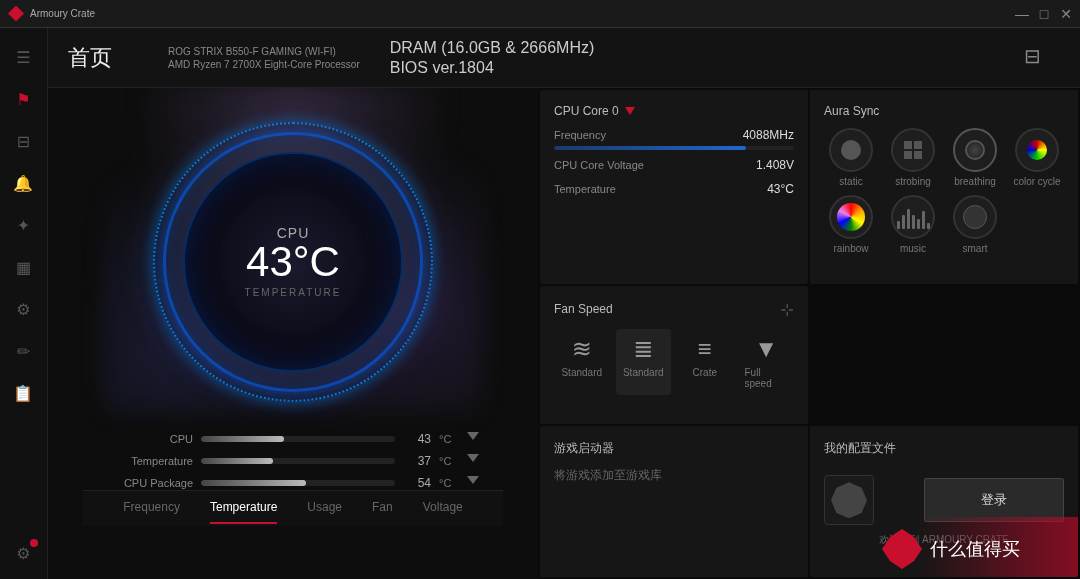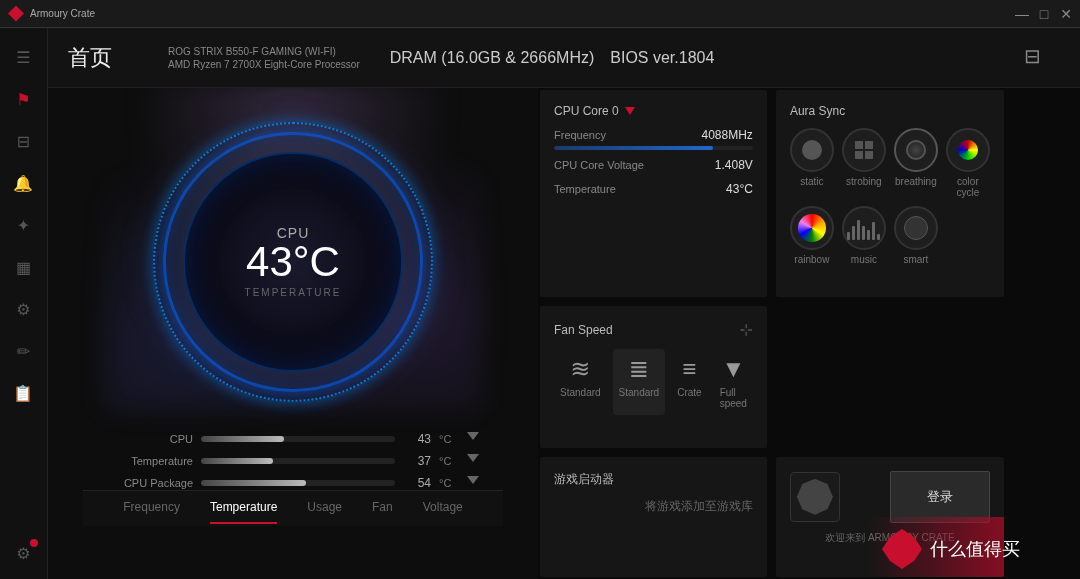--- a/index.html
+++ b/index.html
@@ -139,22 +139,22 @@
       display: flex;
       flex-direction: column;
       gap: 2px;
     }
     .header-info span {
       font-size: 10px;
       color: #888;
     }
     .header-info-right {
       display: flex;
-      flex-direction: row;
-      gap: 16px;
+      flex-direction: column;
+      gap: 2px;
     }
     .header-right {
       margin-left: auto;
     }
     .header-device-icon {
       width: 36px;
       height: 28px;
       color: #888;
       font-size: 20px;
     }
@@ -339,23 +339,23 @@
     }
     .tab-item.active {
       color: #fff;
       border-bottom: 2px solid #c8102e;
     }
 
     
     .right-panels {
       flex: 1;
       display: grid;
-      grid-template-columns: 1fr 1fr 1fr;
+      grid-template-columns: 1fr 1fr;
       grid-template-rows: auto auto auto;
-      gap: 9px;
+      gap: 2px;
       background: #0a0a0a;
       padding: 2px;
       overflow: hidden;
     }
 
     .panel {
       background: #161616;
       padding: 14px;
       border-radius: 2px;
     }
@@ -584,21 +584,20 @@
 
     
     .game-panel {
       grid-column: 1;
       grid-row: 3;
     }
     .game-label {
       font-size: 12px;
       color: #666;
       margin-top: 8px;
-      text-align: right;
     }
 
     
     .profile-panel {
       grid-column: 2;
       grid-row: 3;
       display: flex;
       flex-direction: column;
       gap: 8px;
     }
@@ -618,21 +617,21 @@
       border: 1px solid #333;
     }
     .profile-logo-inner {
       width: 36px;
       height: 36px;
       background: #444;
       clip-path: polygon(50% 0%, 85% 15%, 100% 50%, 85% 85%, 50% 100%, 15% 85%, 0% 50%, 15% 15%);
     }
     .login-btn {
       flex: 1;
-      height: 52px;
+      height: 44px;
       background: #2a2a2a;
       border: 1px solid #444;
       border-radius: 2px;
       color: #ddd;
       font-size: 13px;
       cursor: pointer;
       display: flex;
       align-items: center;
       justify-content: center;
       margin-left: 40px;
@@ -920,20 +919,23 @@
 
 
         <div class="panel game-panel">
           <div class="panel-title">
             <span>游戏启动器</span>
           </div>
           <div class="game-label">将游戏添加至游戏库</div>
         </div>
 
         <div class="panel profile-panel" style="position:relative;overflow:hidden;">
+          <div class="panel-title">
+            <span>我的配置文件</span>
+          </div>
           <div class="profile-content">
             <div class="profile-logo">
               <div class="profile-logo-inner"></div>
             </div>
             <div class="login-btn">登录</div>
           </div>
           <div class="welcome-text">欢迎来到 ARMOURY CRATE</div>
           <div class="red-gradient-bg"></div>
         </div>
 

